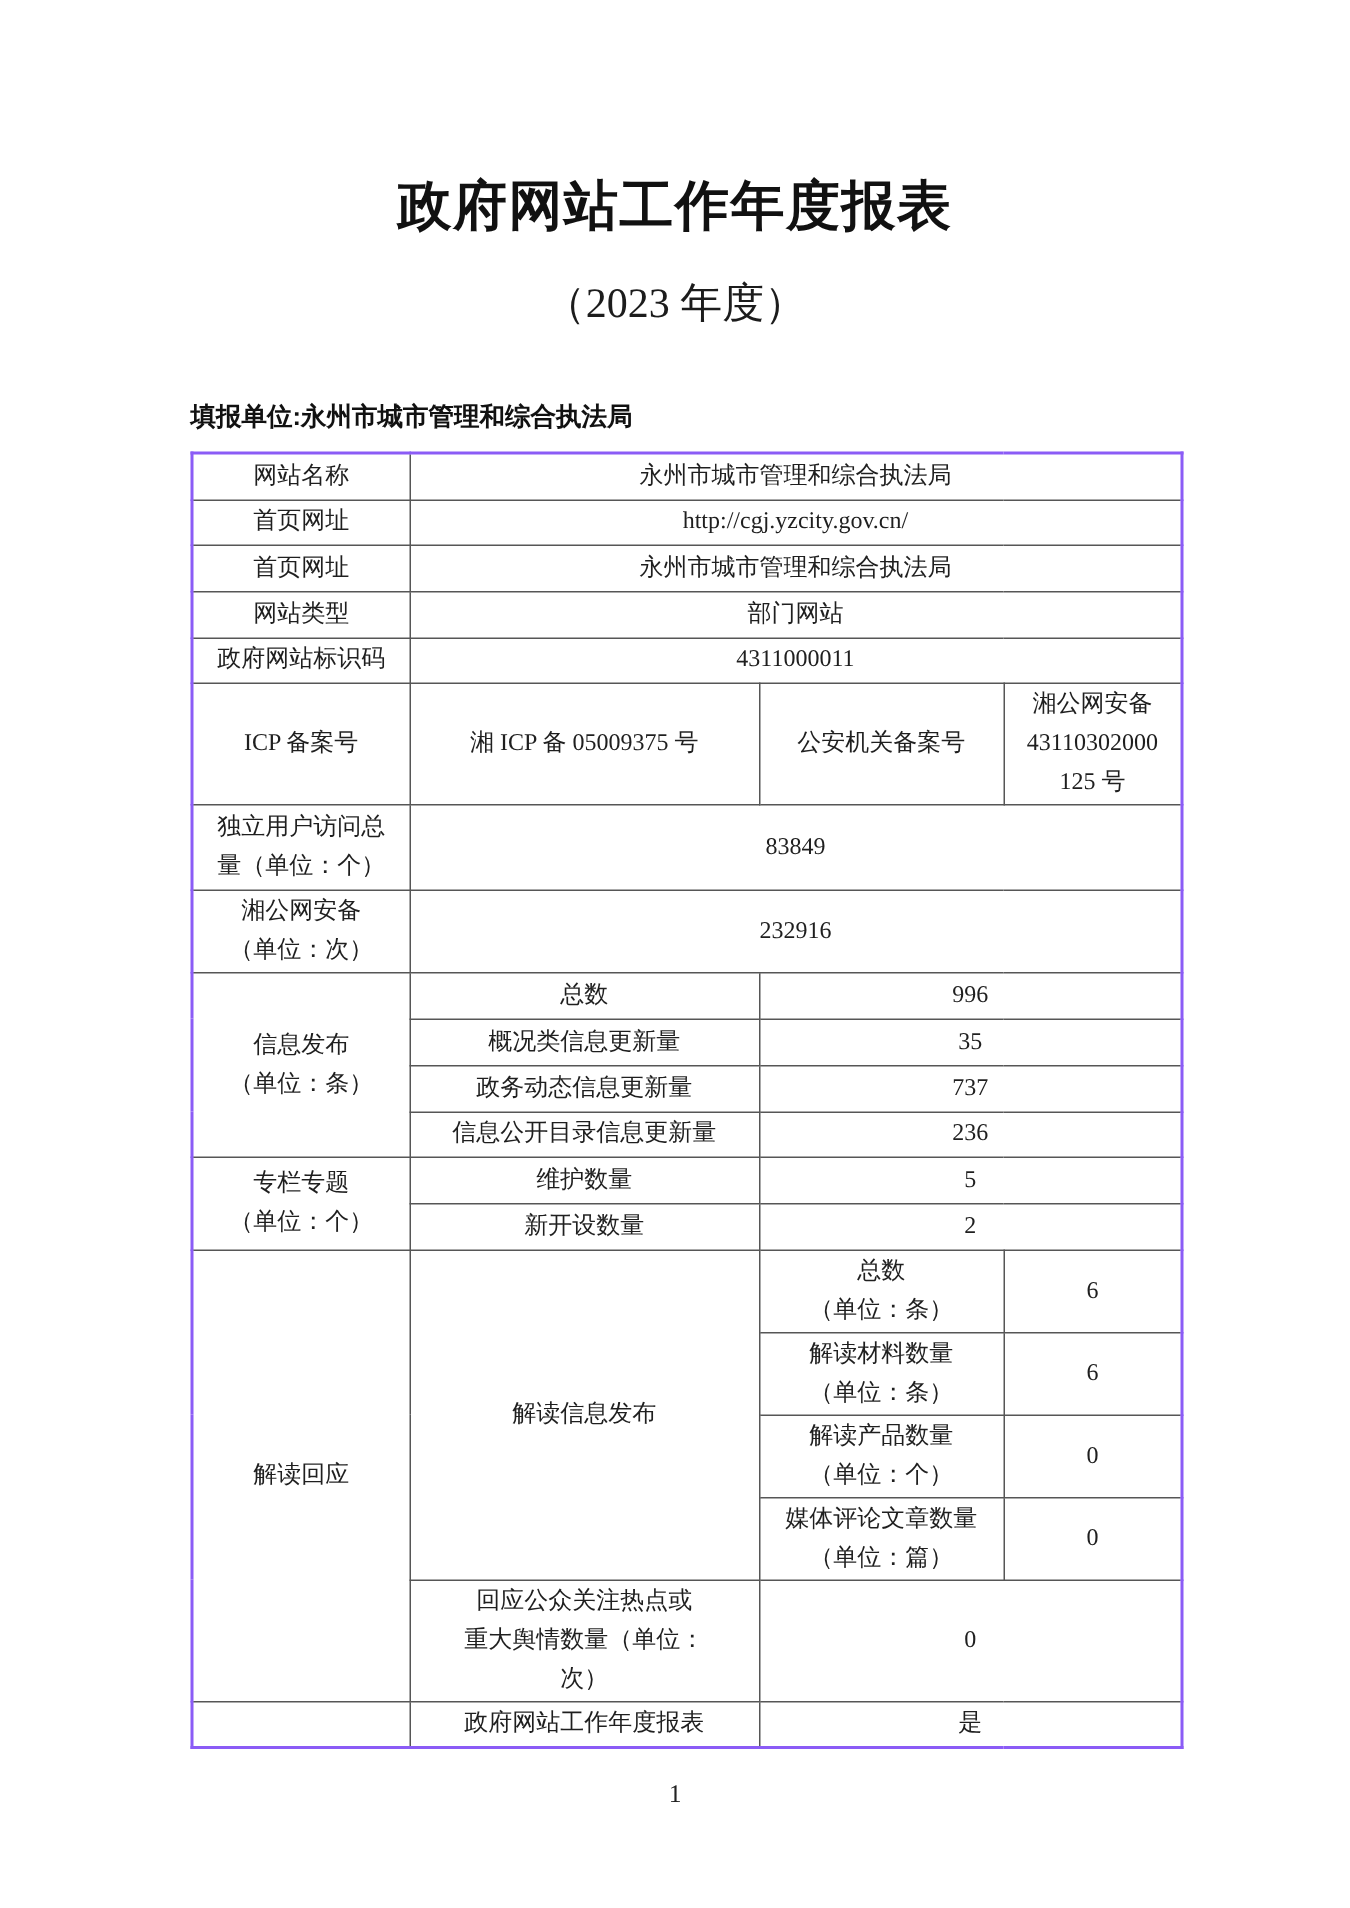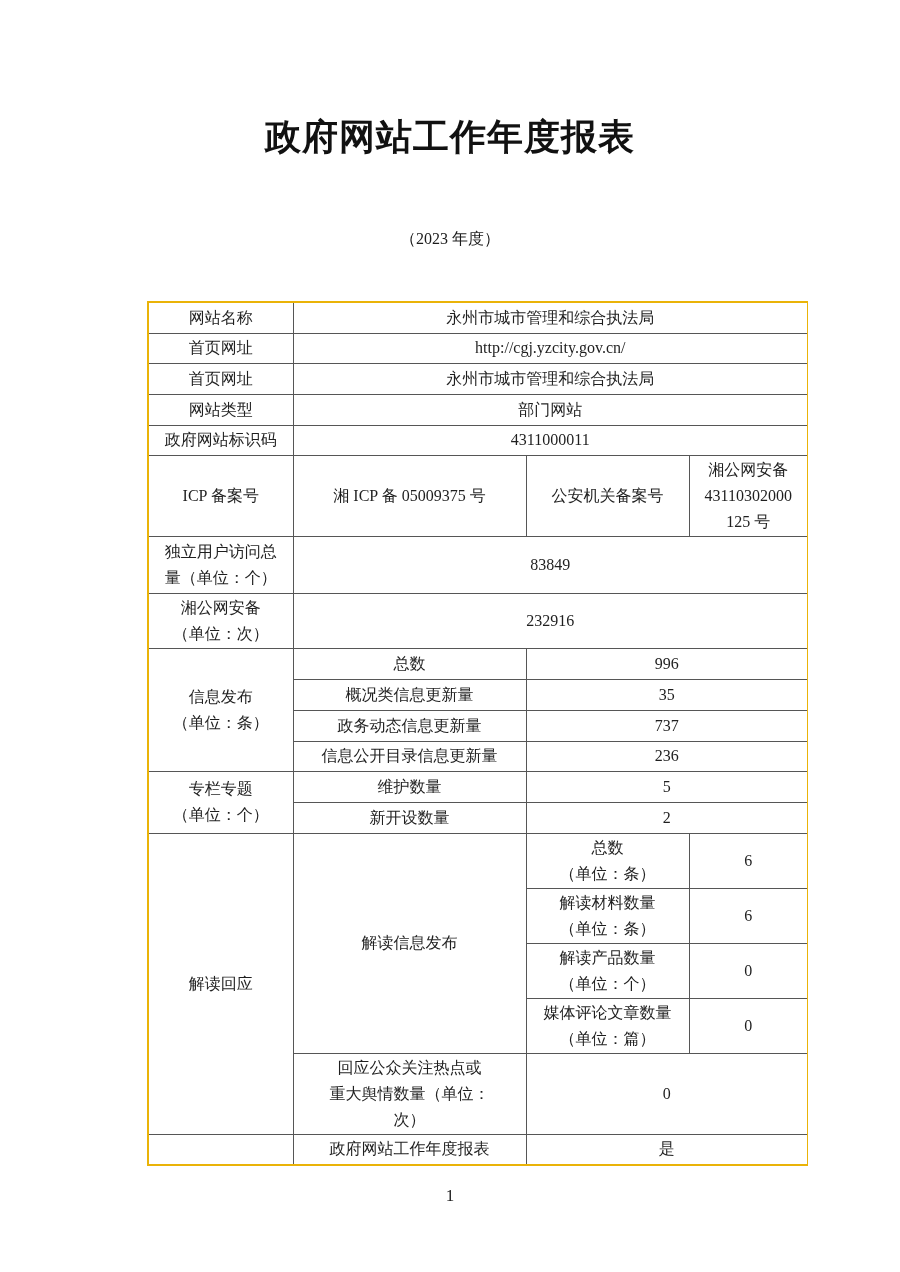--- a/index.html
+++ b/index.html
@@ -1,47 +1,46 @@
 <!DOCTYPE html>
 <html><head>
 <meta charset="utf-8">
 <style>
   html,body{margin:0;padding:0;background:#ffffff;}
   .page{
     position:relative;
-    width:808px;
+    width:900px;
     height:1272px;
     background:#ffffff;
     font-family:"Liberation Serif","DejaVu Serif",serif;
     color:#1c1c1c;
     overflow:hidden;
   }
   .title{
     position:absolute; top:116px; left:0; width:900px;
     text-align:center;
     font-family:"Liberation Sans","DejaVu Sans",sans-serif;
     font-weight:bold; font-size:36px; line-height:42px;
     letter-spacing:1px; color:#111;
   }
   .subtitle{
     position:absolute; top:191px; left:0; width:900px;
-    text-align:center; font-size:16px; line-height:24px; color:#1c1c1c;margin-top:36px;
+    text-align:center; font-size:28px; line-height:24px; color:#1c1c1c;
   }
   .report-unit{
     position:absolute; top:268px; left:127px;
     font-family:"Liberation Sans","DejaVu Sans",sans-serif;
     font-weight:bold; font-size:17px; line-height:20px; color:#111;
   }
   table.report{
     position:absolute; top:301px; left:127px;
     width:660px;
     border-collapse:collapse;
     table-layout:fixed;
-    border:2px solid #eab308;
-    margin-left:20px;
+    border:2px solid #8b5cf6;
   }
   table.report td{
     border:1px solid #565656;
     text-align:center;
     vertical-align:middle;
     font-size:16px;
     line-height:26px;
     padding:1px 5px;
     white-space:pre-line;
     overflow:hidden;
@@ -57,20 +56,21 @@
     text-align:center; font-size:17px; color:#222;
   }
 </style>
 </head>
 <body>
 
 <div class="page">
 
   <div class="title">政府网站工作年度报表</div>
   <div class="subtitle">（2023 年度）</div>
+  <div class="report-unit">填报单位:永州市城市管理和综合执法局</div>
 
   <table class="report">
     <colgroup>
       <col style="width:145px">
       <col style="width:233px">
       <col style="width:163px">
       <col style="width:119px">
     </colgroup>
     <tbody>
       <tr class="rh31">

